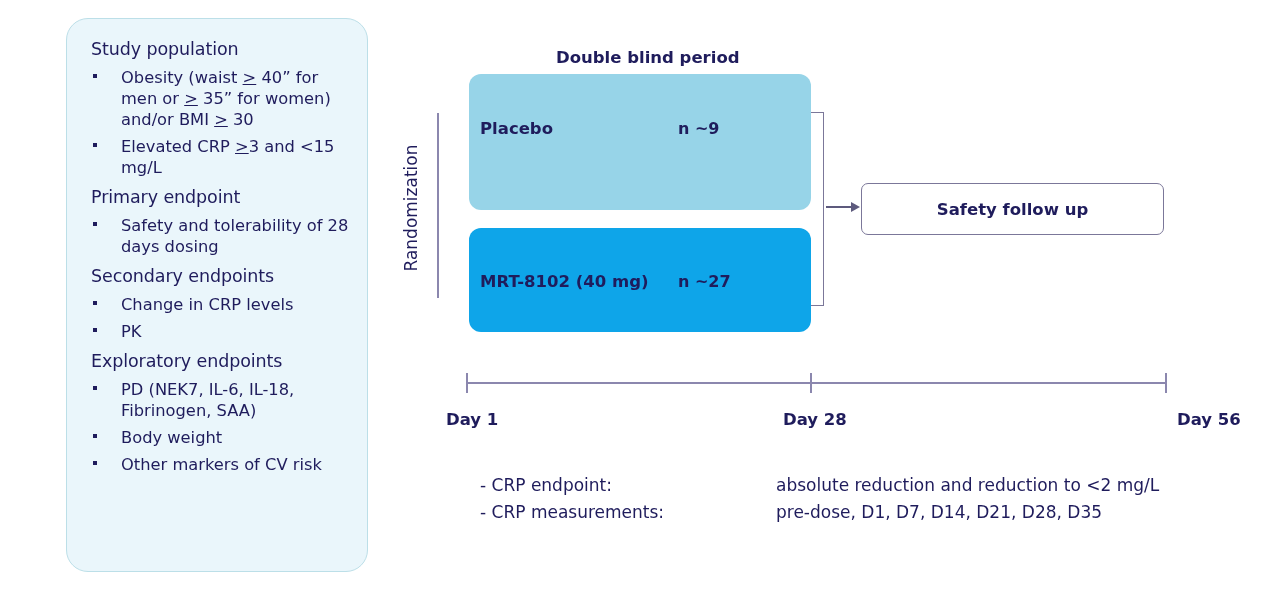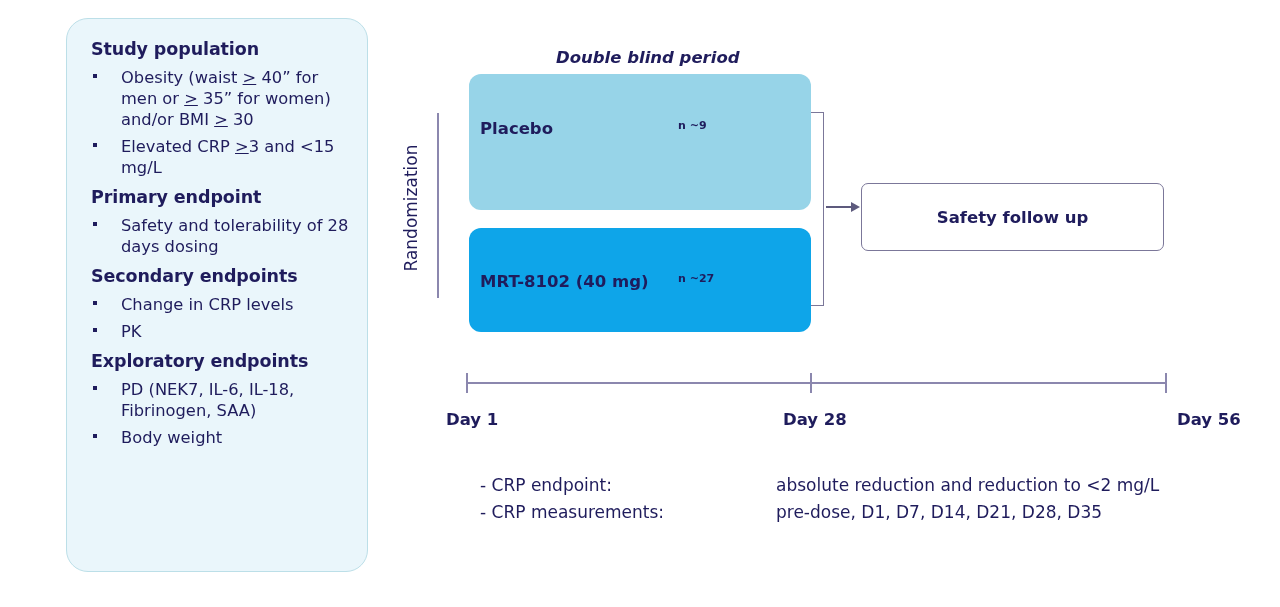--- a/index.html
+++ b/index.html
@@ -29,21 +29,21 @@
     border-radius: 22px;
   }
   .panel-inner {
     position: absolute;
     left: 24px;
     top: 20px;
     right: 12px;
   }
   .sec-head {
     font-size: 17.5px;
-    font-weight: bold;
+    font-weight: normal;
     color: #1f1c5c;
     margin: 0 0 2px 0;
     letter-spacing: -0.1px;
   }
   .sec-head.sp2 { margin-top: 9px; }
   ul.bullets {
     list-style: none;
     margin: 8px 0 2px 0;
     padding: 0;
   }
@@ -67,21 +67,20 @@
 
   
   #double-blind-title {
     position: absolute;
     left: 556px;
     top: 48px;
     font-size: 16.5px;
     font-weight: bold;
     color: #1f1c5c;
     white-space: nowrap;
-    font-style: italic;
   }
 
   #randomization-label {
     position: absolute;
     left: 397px;
     top: 118px;
     width: 28px;
     height: 180px;
   }
   #randomization-label span {
@@ -123,21 +122,21 @@
     position: absolute;
     left: 11px;
     font-size: 16.5px;
     font-weight: bold;
     color: #1f1c5c;
     white-space: nowrap;
   }
   .arm-n {
     position: absolute;
     left: 209px;
-    font-size: 11px;
+    font-size: 16px;
     font-weight: bold;
     color: #1f1c5c;
     white-space: nowrap;
   }
   #arm-placebo .arm-label, #arm-placebo .arm-n { top: 45px; }
   #arm-active .arm-label, #arm-active .arm-n { top: 44px; }
 
   
   #bracket {
     position: absolute;
@@ -174,21 +173,21 @@
     border-left: 9px solid #5d5a7d;
     border-top: 5px solid transparent;
     border-bottom: 5px solid transparent;
   }
 
   #safety-followup-box {
     position: absolute;
     left: 861px;
     top: 183px;
     width: 303px;
-    height: 68px;
+    height: 52px;
     box-sizing: border-box;
     background: #ffffff;
     border: 1.6px solid #7b7799;
     border-radius: 7px;
     display: flex;
     align-items: center;
     justify-content: center;
   }
   #safety-followup-box .lbl {
     font-size: 16.5px;
@@ -274,20 +273,24 @@
 
     <div class="sec-head sp2">Exploratory endpoints</div>
     <ul class="bullets">
       <li>
         <span class="bullet-dot"></span>
         <span>PD (NEK7, IL-6, IL-18, Fibrinogen, SAA)</span>
       </li>
       <li>
         <span class="bullet-dot"></span>
         <span>Body weight</span>
+      </li>
+      <li>
+        <span class="bullet-dot"></span>
+        <span>Other markers of CV risk</span>
       </li>
     </ul>
 
   </div>
 </div>
 
 <div id="double-blind-title">Double blind period</div>
 
 <div id="randomization-label">
   <span>Randomization</span>

